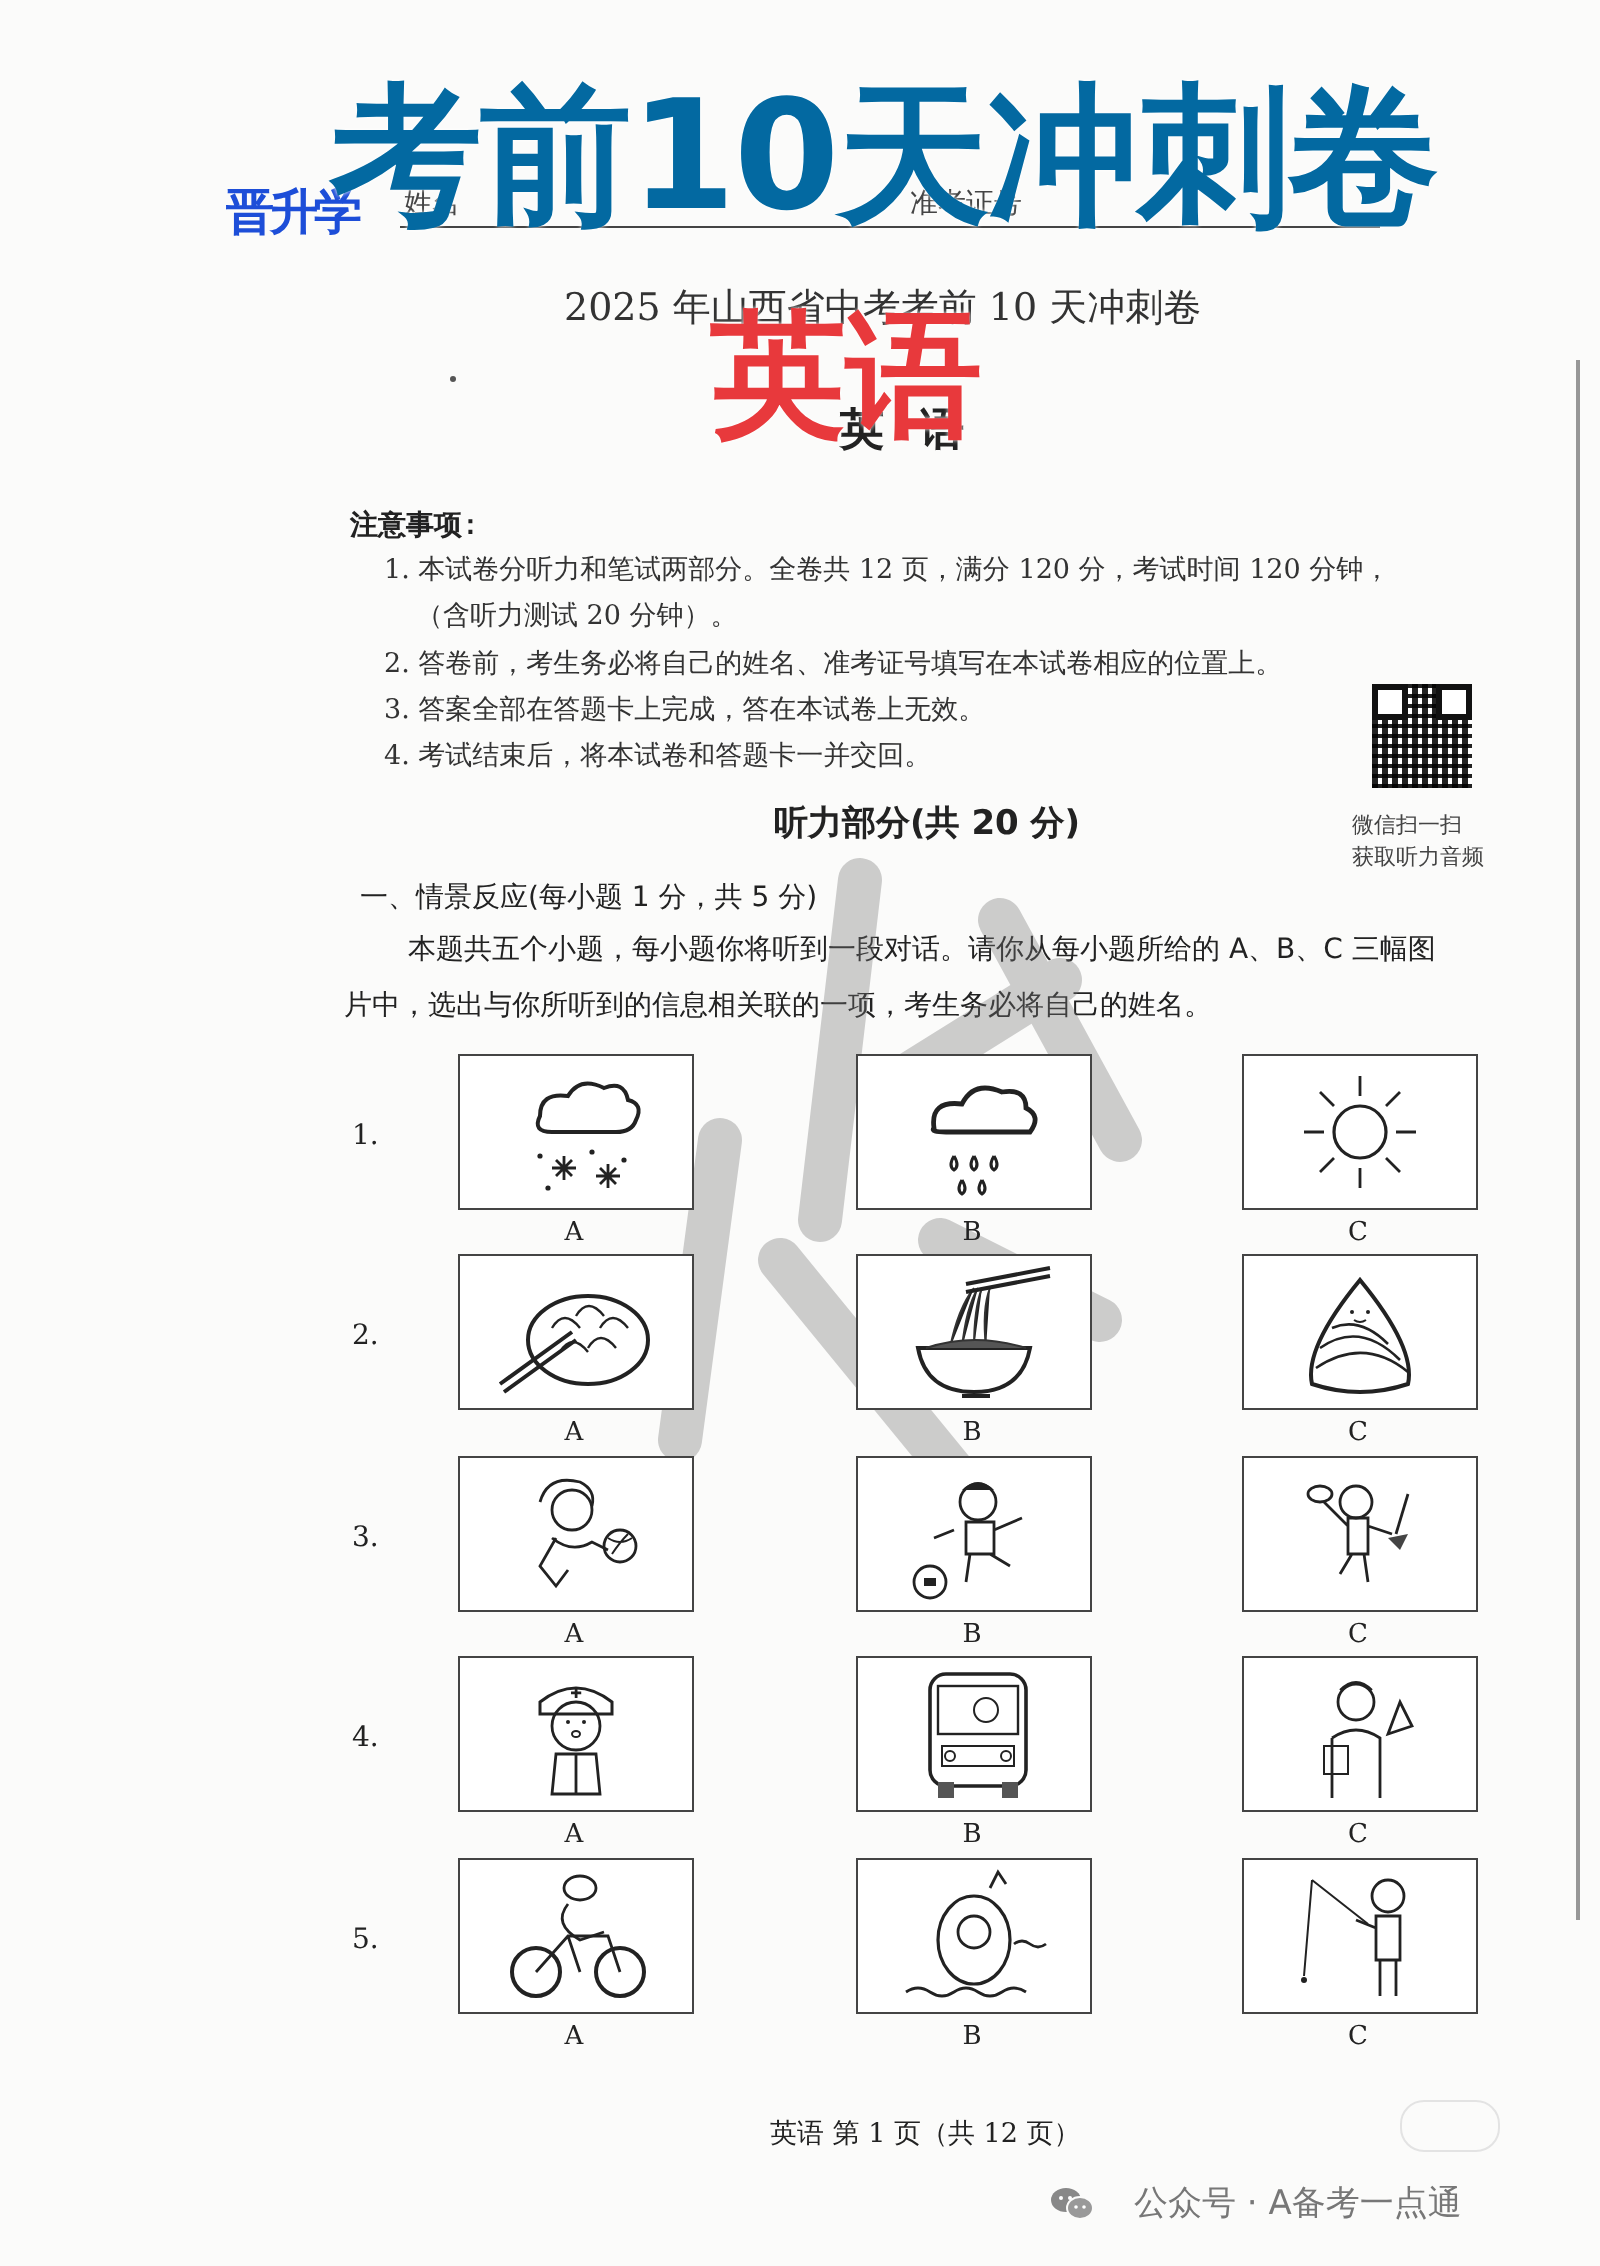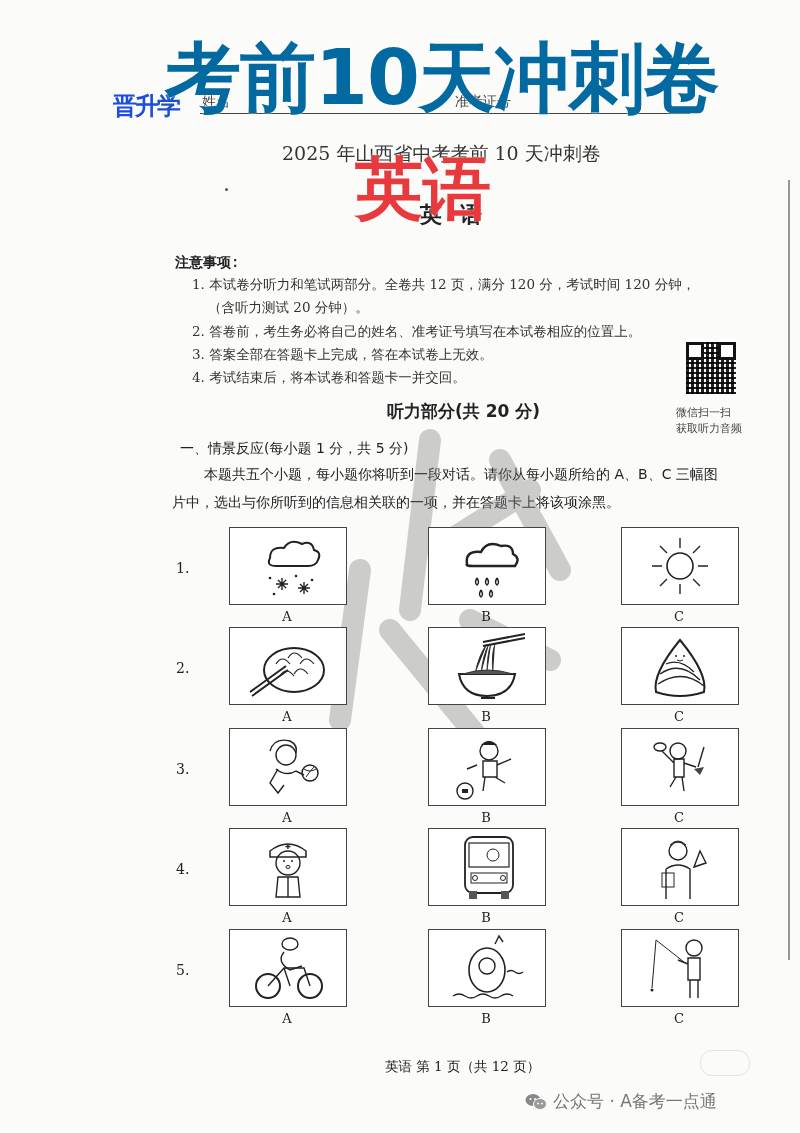--- a/index.html
+++ b/index.html
@@ -26,21 +26,21 @@
   .qr-text{left:676px;top:405px;font-size:11px;color:#444;line-height:16px;width:72px;}
   .sec-title{left:387px;top:400px;font-size:17px;font-weight:bold;color:#222;font-family:"DejaVu Sans","Liberation Sans",sans-serif;}
   .sub-sec{left:180px;top:440px;font-size:14px;color:#222;font-family:"DejaVu Sans","Liberation Sans",sans-serif;}
   .para{font-size:14px;color:#222;font-family:"DejaVu Sans","Liberation Sans",sans-serif;white-space:nowrap;}
   .watermark{left:300px;top:420px;width:320px;height:320px;opacity:.35;}
   .qnum{font-size:14px;color:#222;}
   .pic{position:absolute;width:116px;height:76px;border:1.5px solid #444;background:#fff;}
   .plabel{position:absolute;font-size:13px;color:#222;width:20px;text-align:center;}
   .pic svg{width:100%;height:100%;}
   .footer{left:385px;top:1058px;font-size:13.5px;color:#222;white-space:nowrap;}
-  .brand{left:525px;top:1090px;font-family:"DejaVu Sans","Liberation Sans",sans-serif;font-size:17px;color:#777;white-space:nowrap;display:flex;align-items:center;gap:6px;}
+  .brand{left:525px;top:1090px;font-family:"DejaVu Sans","Liberation Sans",sans-serif;font-size:17px;color:#777;white-space:nowrap;display:flex;align-items:center;gap:20px;}
   .wechat{width:22px;height:18px;position:relative;}
   .stamp{left:700px;top:1050px;width:48px;height:24px;border:1px solid #e3e3e3;border-radius:12px;color:#ddd;font-size:9px;text-align:center;line-height:24px;}
 </style>
 </head>
 <body>
 
 <div class="right-edge"></div>
 
 <div class="abs logo">晋升学</div>
 <div class="abs name-label">姓名</div>
@@ -62,21 +62,21 @@
 
 <div class="abs qr"></div>
 <div class="abs qr-text">
   <div>微信扫一扫</div>
   <div>获取听力音频</div>
 </div>
 
 <div class="abs sec-title">听力部分(共 20 分)</div>
 <div class="abs sub-sec">一、情景反应(每小题 1 分，共 5 分)</div>
 <div class="abs para" style="left:204px;top:466px;">本题共五个小题，每小题你将听到一段对话。请你从每小题所给的 A、B、C 三幅图</div>
-<div class="abs para" style="left:172px;top:494px;">片中，选出与你所听到的信息相关联的一项，并在答题卡上将该项涂黑。</div>
+<div class="abs para" style="left:172px;top:494px;">片中，选出与你所听到的信息相关联的一项，考生务必将自己的姓名。</div>
 
 <svg class="abs watermark" viewBox="0 0 320 320">
   <g stroke="#777" stroke-width="22" fill="none" stroke-linecap="round">
     <path d="M130 20 L110 190"></path>
     <path d="M200 40 L260 150"></path>
     <path d="M60 150 L40 300"></path>
     <path d="M90 210 L180 320"></path>
     <path d="M150 120 L230 70"></path>
     <path d="M170 200 L250 240"></path>
   </g>

